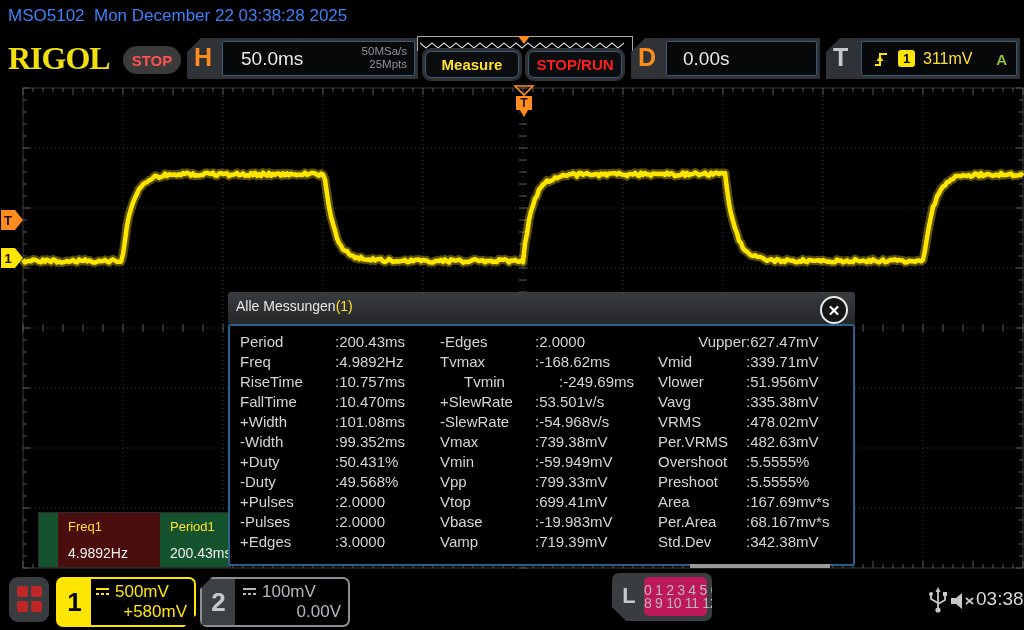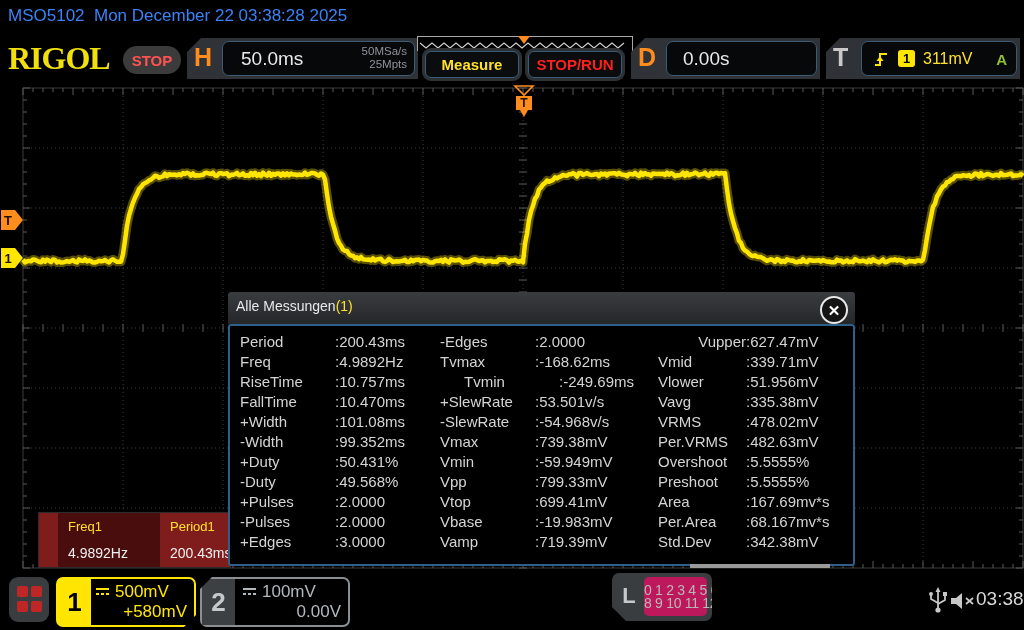--- a/index.html
+++ b/index.html
@@ -12,21 +12,21 @@
   
   .logo{left:8px;top:40px;color:#f2df0e;font-family:"Liberation Serif",serif;
         font-weight:bold;font-size:32px;letter-spacing:-1px;}
   .stop-btn{left:123px;top:46px;width:58px;height:28px;background:#3b3b3b;border-radius:14px;
             color:#ff5252;font-weight:bold;font-size:15px;display:flex;align-items:center;justify-content:center;}
   .tool-group{background:#2f3236;height:41px;top:38px;}
   .chamfer-l{clip-path:polygon(14px 0,100% 0,100% 100%,0 100%,0 14px);}
   .group-letter{position:absolute;left:7px;top:5px;font-size:25px;font-weight:bold;color:#ff8d1e;}
   .group-letter.gray{color:#c9c9c9;}
   .group-inset{position:absolute;left:35px;top:3px;right:3px;bottom:3px;background:#06080a;
-               border:1px solid #3b5a75;border-radius:7px;}
+               border:1px solid #3b5a75;border-radius:2px;}
   .tb-value{position:absolute;left:18px;top:50%;transform:translateY(-50%);color:#e9e9e9;font-size:19px;}
   .tb-rates{position:absolute;right:7px;top:3px;text-align:right;color:#8f9499;font-size:11.5px;line-height:13px;}
   .flat-btn{top:51px;width:94px;height:27px;background:#0a0c0e;border:1px solid #3b5a75;border-radius:6px;
             box-shadow:0 0 0 3px #2e3134;display:flex;align-items:center;justify-content:center;
             font-weight:bold;font-size:15px;}
   .measure-btn{left:425px;color:#ffe02c;}
   .stoprun-btn{left:528px;color:#ff1f1f;}
   .preview-bar{left:417px;top:36px;width:214px;height:14px;background:#000;
                border:1px solid #a8a8a8;border-bottom:none;}
   .preview-tri{left:518px;top:36px;width:0;height:0;border-left:6px solid transparent;
@@ -45,21 +45,21 @@
   .mp-close{position:absolute;right:7px;top:4px;width:24px;height:24px;border:2px solid #e8e8e8;
             border-radius:50%;background:#141414;color:#fff;font-size:15px;font-weight:bold;
             display:flex;align-items:center;justify-content:center;line-height:1;}
   .mp-body{position:absolute;left:0;top:32px;right:0;bottom:0;background:#000;
            border:2px solid #2d5f8a;border-radius:3px;}
   .mp-col{position:absolute;top:7px;}
   .m-row{height:20px;font-size:15px;color:#d4d4d4;white-space:nowrap;}
   .m-label{display:inline-block;}
   .mp-scroll{position:absolute;left:462px;bottom:-2px;width:140px;height:4px;background:#9a9a9a;z-index:31;}
   
-  .stats-panel{left:38px;top:512px;width:191px;height:54px;background:#7f1d1d;border:1px solid #2c2c2c;z-index:20;}
+  .stats-panel{left:38px;top:512px;width:191px;height:54px;background:#14532d;border:1px solid #2c2c2c;z-index:20;}
   .stat-cell{position:absolute;top:0;bottom:0;}
   .stat-label{position:absolute;left:10px;top:6px;font-size:13px;color:#ffe02c;}
   .stat-value{position:absolute;left:10px;bottom:6px;font-size:14px;color:#f0f0f0;}
   
   .grid-btn{left:9px;top:577px;width:40px;height:45px;background:#3a3d40;border-radius:9px;z-index:20;}
   .grid-btn .sq{position:absolute;width:11px;height:11px;background:#bf2727;border-radius:2px;}
   .ch-box{top:577px;height:46px;background:#000;border-radius:7px;z-index:20;}
   .ch1{left:56px;width:136px;border:2px solid #ffe602;
        clip-path:polygon(0 0,100% 0,100% calc(100% - 12px),calc(100% - 12px) 100%,0 100%);}
   .ch2{left:200px;width:146px;border:2px solid #8a8f94;

